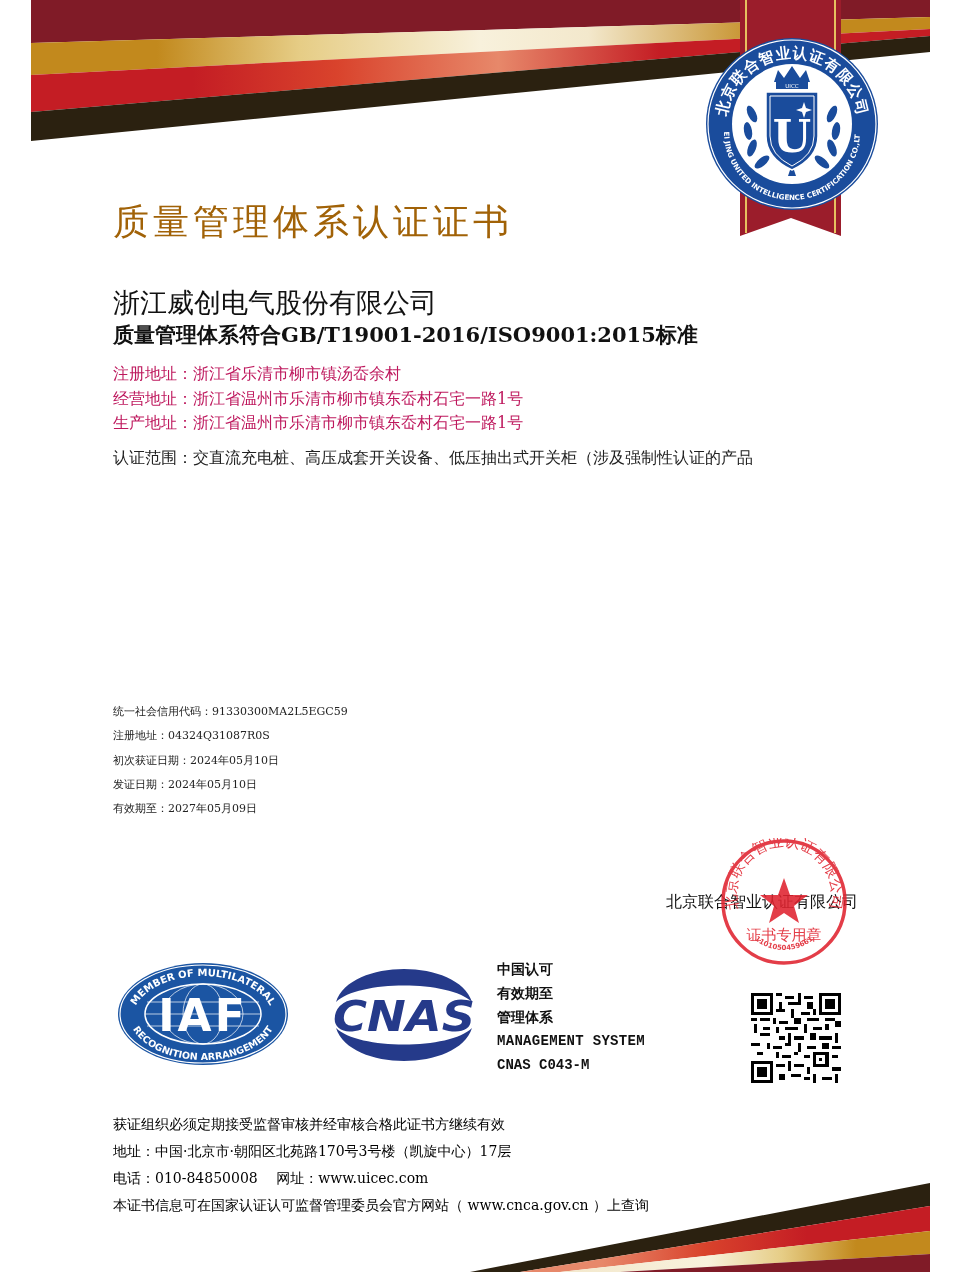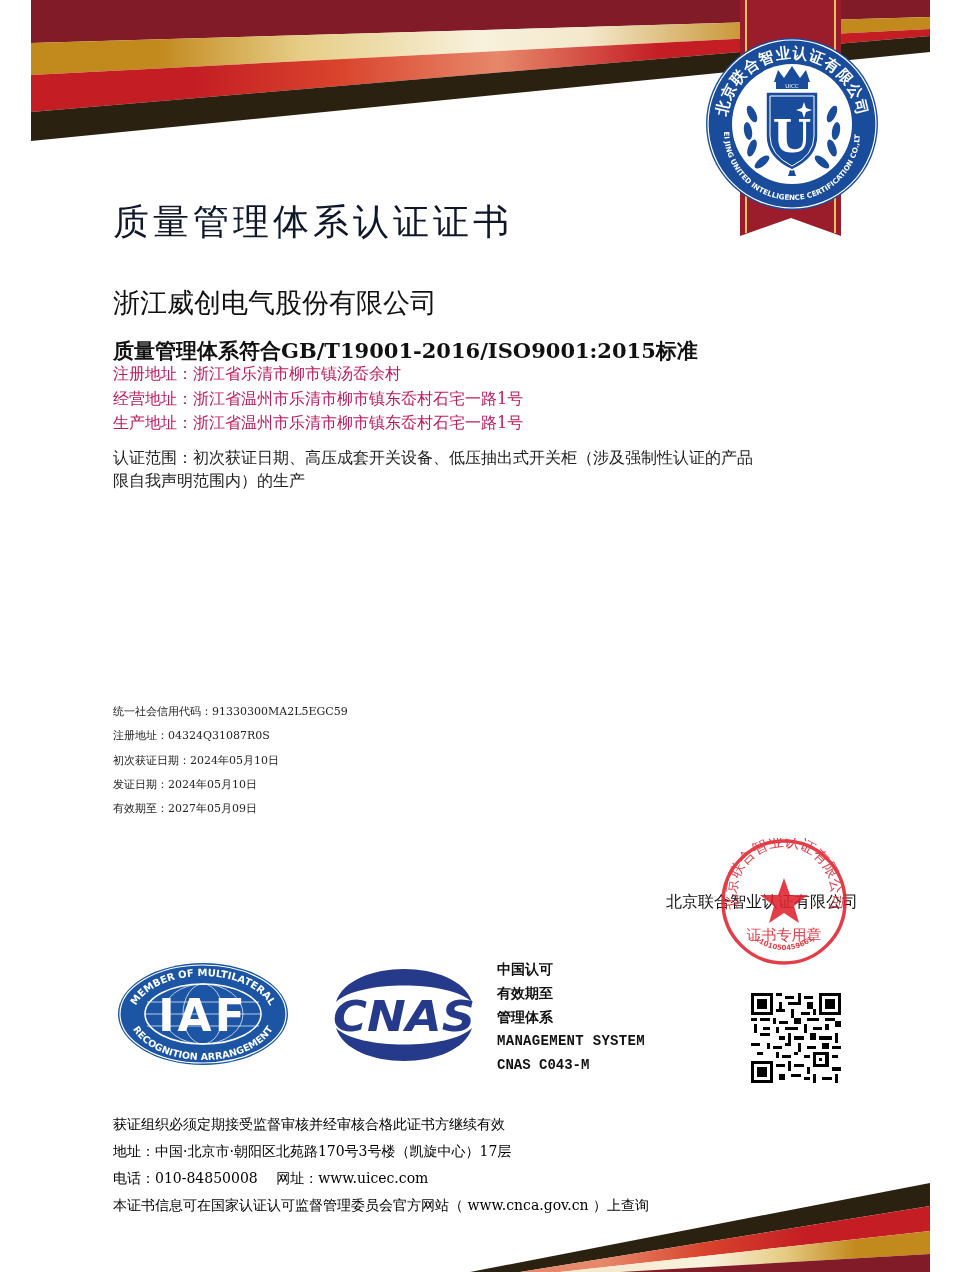--- a/index.html
+++ b/index.html
@@ -6,32 +6,31 @@
   body {
     width: 962px; height: 1272px; position: relative; overflow: hidden;
     background: #ffffff; color: #1a1a1a;
     font-family: "DejaVu Serif", "Liberation Serif", serif;
   }
   .abs { position: absolute; }
   svg { display: block; }
 
   .title {
     left: 113px; top: 200px; font-size: 36px; letter-spacing: 4px;
-    font-family: "DejaVu Sans", sans-serif; line-height: 44px; color: #0f172a;
+    font-family: "DejaVu Sans", sans-serif; line-height: 44px; color: #a16207;
     white-space: nowrap;
   }
   .company {
     left: 113px; top: 286px; font-size: 27px; line-height: 34px; color: #111;
     font-family: "DejaVu Sans", sans-serif; white-space: nowrap;
   }
   .standard {
     left: 113px; top: 320px; font-size: 21px; line-height: 30px; color: #111;
     font-weight: bold; white-space: nowrap;
     font-family: "DejaVu Serif", "Liberation Serif", serif;
-    margin-top: 16px;
   }
   .addr {
     left: 113px; font-size: 16px; line-height: 24px; color: #be185d;
     white-space: nowrap; font-family: "DejaVu Serif", "Liberation Serif", serif;
   }
   .scope {
     left: 113px; top: 446px; width: 740px; font-size: 16px; line-height: 23px; color: #222;
     font-family: "DejaVu Serif", "Liberation Serif", serif;
   }
   .info {
@@ -134,22 +133,21 @@
   <span>注册地址：</span><span>浙江省乐清市柳市镇汤岙余村</span>
 </div>
 <div class="abs addr" style="top:387px">
   <span>经营地址：</span><span>浙江省温州市乐清市柳市镇东岙村石宅一路1号</span>
 </div>
 <div class="abs addr" style="top:411px">
   <span>生产地址：</span><span>浙江省温州市乐清市柳市镇东岙村石宅一路1号</span>
 </div>
 
 <div class="abs scope">
-  <div><span>认证范围：</span><span>初次获证日期、高压成套开关设备、低压抽出式开关柜（涉及强制性认证的产品</span></div>
-  <div>限自我声明范围内）的生产</div>
+  <div><span>认证范围：</span><span>交直流充电桩、高压成套开关设备、低压抽出式开关柜（涉及强制性认证的产品</span></div>
 </div>
 
 <div class="abs info" style="top:700px">
   <span>统一社会信用代码：</span><span>91330300MA2L5EGC59</span>
 </div>
 <div class="abs info" style="top:724px">
   <span>注册地址：</span><span>04324Q31087R0S</span>
 </div>
 <div class="abs info" style="top:749px">
   <span>初次获证日期：</span><span>2024年05月10日</span>

